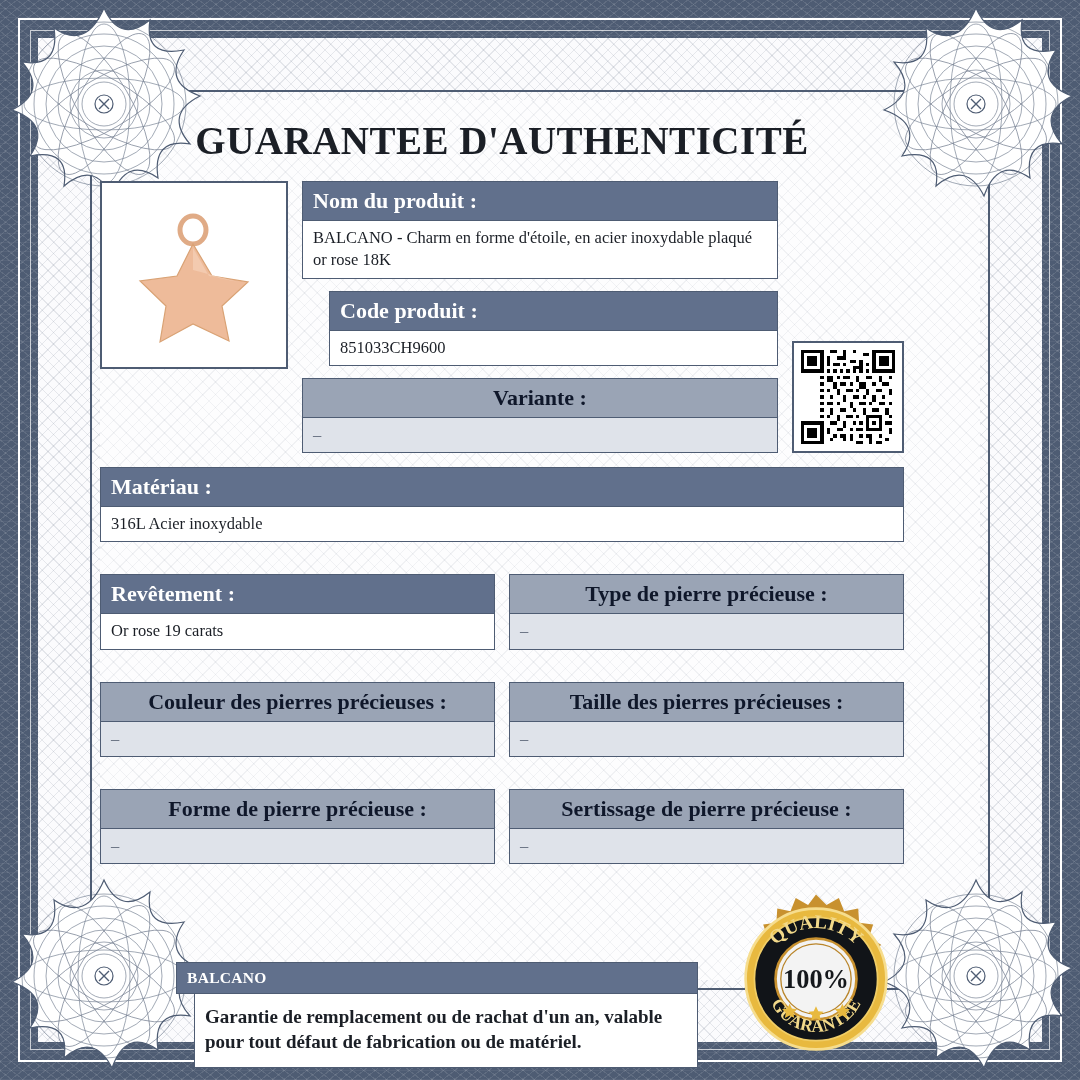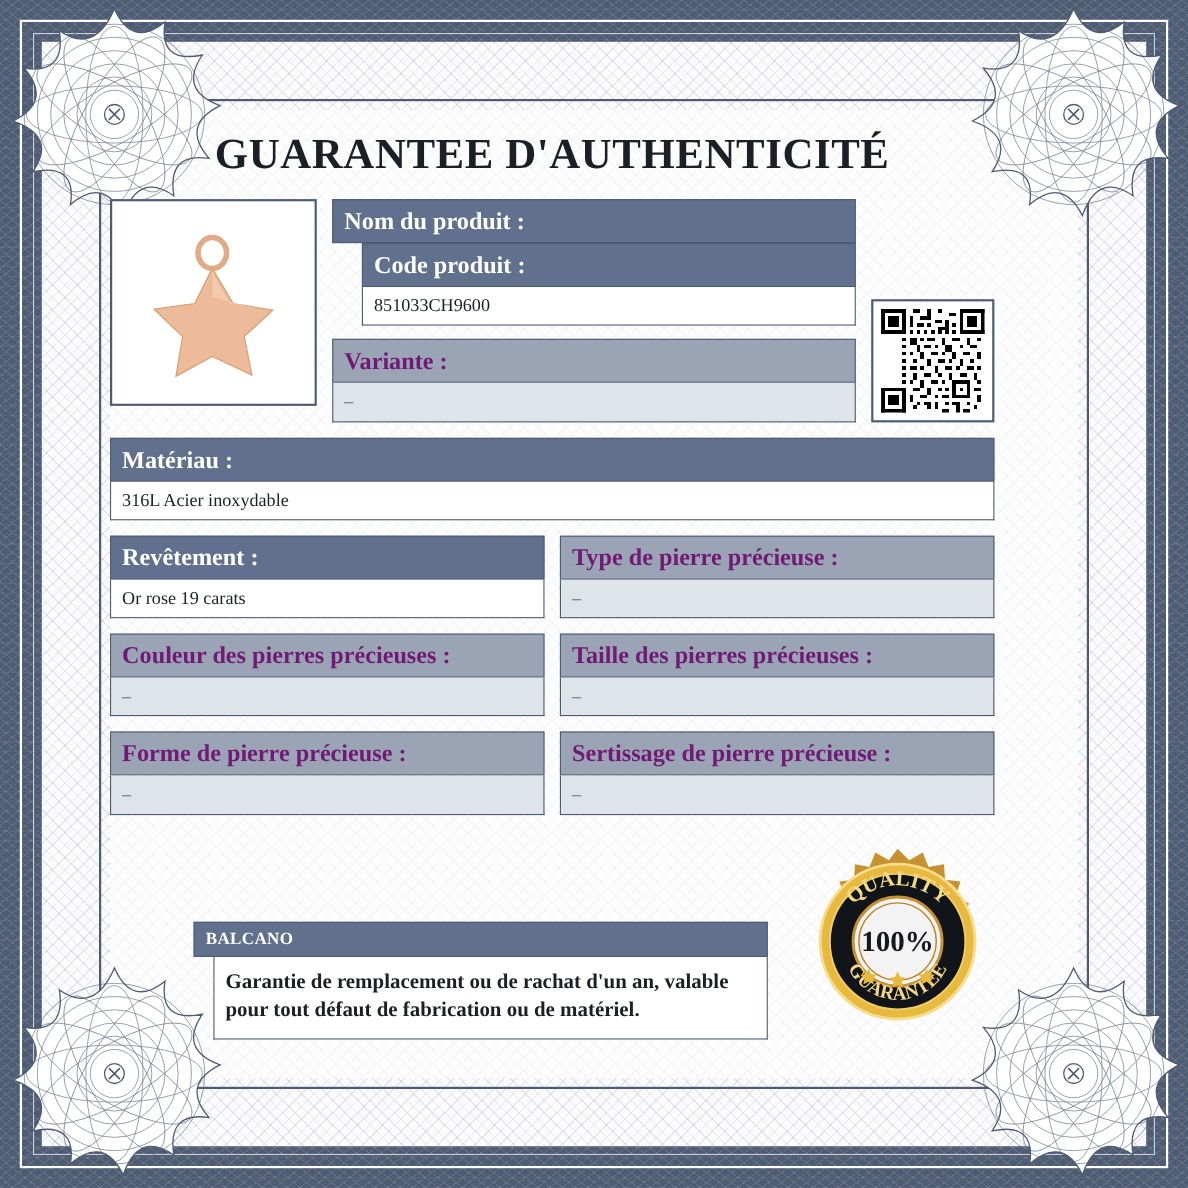--- a/index.html
+++ b/index.html
@@ -112,21 +112,21 @@
   .lbl {
     background: #61708c;
     color: #ffffff;
     font-size: 22px;
     font-weight: bold;
     padding: 6px 10px;
     border: 1px solid #4e5c73;
     box-sizing: border-box;
     font-family: "Liberation Serif", serif;
   }
-  .lbl.empty { background: #9aa4b5; color: #701a75; }
+  .lbl.empty { background: #9aa4b5; color: #0f172a; text-align: center; }
   .val {
     background: #ffffff;
     color: #1b1f26;
     font-size: 16.5px;
     padding: 6px 10px;
     border: 1px solid #4e5c73;
     border-top: none;
     box-sizing: border-box;
     font-family: "Liberation Serif", serif;
     line-height: 1.35;
@@ -155,21 +155,21 @@
     border: 2px solid #4e5c73;
     background: #ffffff;
     box-sizing: border-box;
     padding: 7px;
     align-self: flex-end;
     flex: 0 0 auto;
   }
   .qr svg { display: block; width: 100%; height: 100%; }
 
   .block { margin-top: 14px; }
-  .two-col { display: flex; gap: 14px; margin-top: 14px; }
+  .two-col { display: flex; gap: 14px; margin-top: 32px; }
   .col { flex: 1 1 0; }
 
   
   .bottom {
     display: flex;
     align-items: flex-end;
     margin-top: 26px;
   }
   .warranty { width: 528px; margin-left: 76px; }
   .warranty .lbl { font-size: 15.5px; letter-spacing: 0.3px; }
@@ -296,22 +296,23 @@
             <ellipse cx="74" cy="30" rx="13" ry="14" fill="none" stroke="#e0ab86" stroke-width="5"></ellipse>
             <path d="M74 44 L93 76 L129 82 L103 106 L110 141 L74 124 L41 142 L47 106 L21 81 L58 76 Z" fill="#eebb9a" stroke="#d9a274" stroke-width="1.2"></path>
             <path d="M74 48 L90 76 L119 82 L74 70 Z" fill="#f4cfb5" opacity="0.75"></path>
           </g>
         </svg>
       </div>
 
       <div class="mid-col">
         <div>
           <div class="lbl">Nom du produit :</div>
+          <div class="val">BALCANO - Charm en forme d'étoile, en acier inoxydable plaqué or rose 18K</div>
         </div>
-        <div style="padding-left:27px;">
+        <div style="margin-top:12px;padding-left:27px;">
           <div class="lbl">Code produit :</div>
           <div class="val">851033CH9600</div>
         </div>
         <div style="margin-top:12px;">
           <div class="lbl empty">Variante :</div>
           <div class="val empty">–</div>
         </div>
       </div>
 
       <div class="qr">

